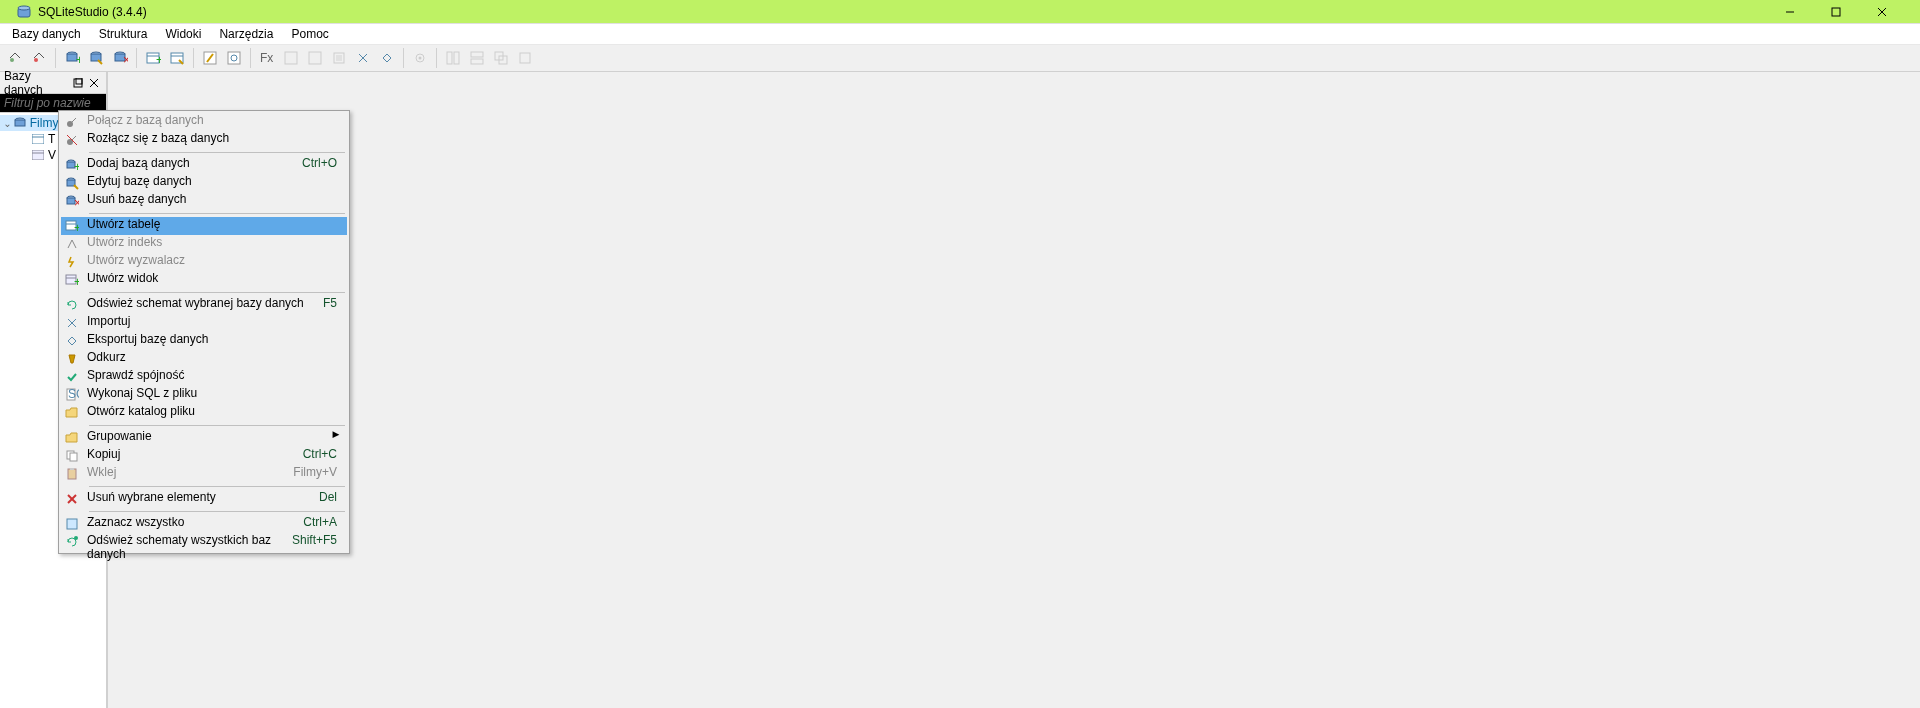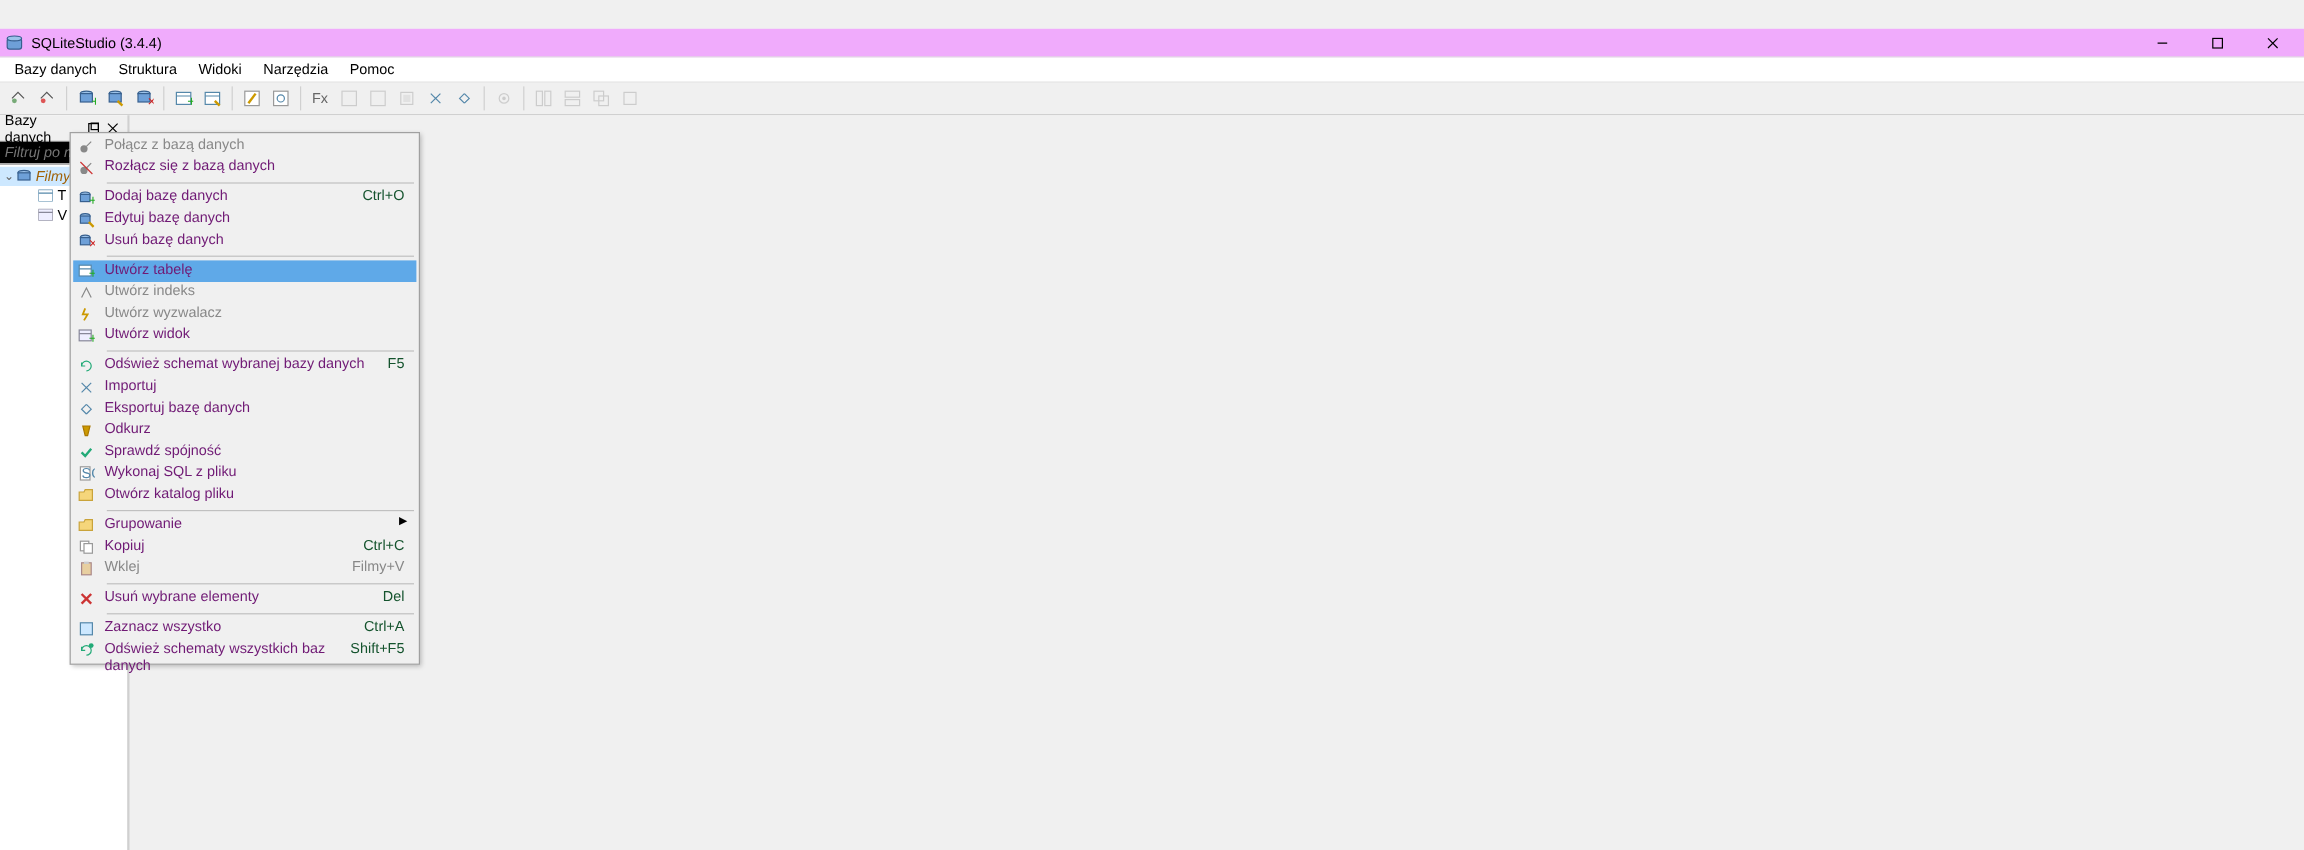--- a/index.html
+++ b/index.html
@@ -1,18 +1,18 @@
 <!DOCTYPE html>
 <html><head>
 <meta charset="utf-8">
 <style>
 * { margin: 0; padding: 0; box-sizing: border-box; font-family: "Segoe UI", Tahoma, sans-serif; font-size: 12px; }
 body { background: #f0f0f0; overflow: hidden; }
 
-.titlebar { height: 24px; background: #f0abfc; display: flex; align-items: center; padding: 0 4px; border-bottom: 1px solid #e0e0e0; margin-top: 24px; }
+.titlebar { height: 24px; background: #bef264; display: flex; align-items: center; padding: 0 16px; border-bottom: 1px solid #e0e0e0; }
 .titlebar .app-icon { width: 16px; height: 16px; margin-right: 6px; display:flex; align-items:center; justify-content:center;}
 .titlebar .title-text { flex: 1; color: #000; }
 .titlebar .win-btns { display: flex; gap: 18px; padding-right: 8px; }
 .titlebar .win-btn { width: 28px; height: 20px; display: flex; align-items: center; justify-content: center; cursor: default; }
 
 .menubar { height: 20px; background: #fff; display: flex; align-items: center; padding: 0 4px; gap: 2px; }
 .menubar .menu-item { padding: 2px 8px; color: #000; cursor: default; }
 
 .toolbar { height: 28px; background: #f0f0f0; border-top: 1px solid #e8e8e8; border-bottom: 1px solid #d0d0d0; display: flex; align-items: center; padding: 2px 4px; gap: 2px; }
 .toolbar .tb-btn { width: 22px; height: 22px; display: flex; align-items: center; justify-content: center; border-radius: 2px; cursor: default; }
@@ -23,30 +23,30 @@
 .sidebar { width: 108px; background: #fff; border-right: 2px solid #d0d0d0; display: flex; flex-direction: column; position: relative; }
 .sidebar-header { height: 22px; background: #f0f0f0; display: flex; align-items: center; padding: 0 4px; border-bottom: 1px solid #d0d0d0; }
 .sidebar-header .sh-title { flex: 1; font-weight: normal; }
 .sidebar-header .sh-btn { width: 16px; height: 16px; display: flex; align-items: center; justify-content: center; cursor: default; }
 .sidebar-filter { border: none; border-bottom: 1px solid #d0d0d0; padding: 2px 4px; font-style: italic; color: #888; width: 100%; outline: none; background: #000000; }
 .tree { padding: 2px 0; }
 .tree-row { display: flex; align-items: center; height: 16px; padding-left: 2px; cursor: default; white-space: nowrap; }
 .tree-row .tw { width: 12px; text-align: center; color: #666; font-size: 10px; }
 .tree-row .icon { width: 16px; height: 14px; display: flex; align-items: center; justify-content: center; margin-right: 2px; }
 .tree-row.selected { background: #cde8ff; }
-.tree-row .db-label { color: #a16207; font-style: italic; }
+.tree-row .db-label { color: #0369a1; }
 .tree-row .db-type { color: #888; font-size: 10px; margin-left: 2px; }
 .tree-row.child { padding-left: 30px; }
 
 .content { flex: 1; background: #f0f0f0; }
 
 .context-menu { position: absolute; left: 58px; top: 110px; width: 292px; background: #f0f0f0; border: 1px solid #a0a0a0; box-shadow: 2px 2px 4px rgba(0,0,0,0.25); padding: 2px; z-index: 100; }
 .ctx-item { display: flex; align-items: flex-start; height: 18px; padding: 0 6px 0 0; cursor: default; }
 .ctx-item .ci-icon { width: 22px; height: 18px; display: flex; align-items: center; justify-content: center; }
-.ctx-item .ci-label { flex: 1; padding-left: 4px; color: #701a75; }
+.ctx-item .ci-label { flex: 1; padding-left: 4px; color: #000000; }
 .ctx-item .ci-shortcut { color: #14532d; padding-right: 4px; }
 .ctx-item .ci-arrow { width: 10px; text-align: center; color: #000; font-size: 9px; }
 .ctx-item.disabled .ci-label, .ctx-item.disabled .ci-shortcut { color: #888; }
 .ctx-item.highlighted { background: #5fa9e8; }
 .ctx-sep { height: 1px; background: #c0c0c0; margin: 3px 2px 3px 28px; }
 
 svg { display: block; }
 </style>
 </head>
 <body>
@@ -290,21 +290,21 @@
     </div>
     <div class="ctx-sep"></div>
     <div class="ctx-item">
       <span class="ci-icon">
         <svg width="14" height="14">
           <ellipse cx="6" cy="4" rx="4" ry="2" fill="#9cc3ea" stroke="#37608f"></ellipse>
           <rect x="2" y="4" width="8" height="6" fill="#6ea0d8" stroke="#37608f"></rect>
           <text x="9" y="13" font-size="9" fill="#2a2">+</text>
         </svg>
       </span>
-      <span class="ci-label">Dodaj bazę danych</span>
+      <span class="ci-label">Dodaj bazą danych</span>
       <span class="ci-shortcut">Ctrl+O</span>
     </div>
     <div class="ctx-item">
       <span class="ci-icon">
         <svg width="14" height="14">
           <ellipse cx="6" cy="4" rx="4" ry="2" fill="#9cc3ea" stroke="#37608f"></ellipse>
           <rect x="2" y="4" width="8" height="6" fill="#6ea0d8" stroke="#37608f"></rect>
           <path d="M9 9 L13 13" stroke="#c90" stroke-width="2"></path>
         </svg>
       </span>

